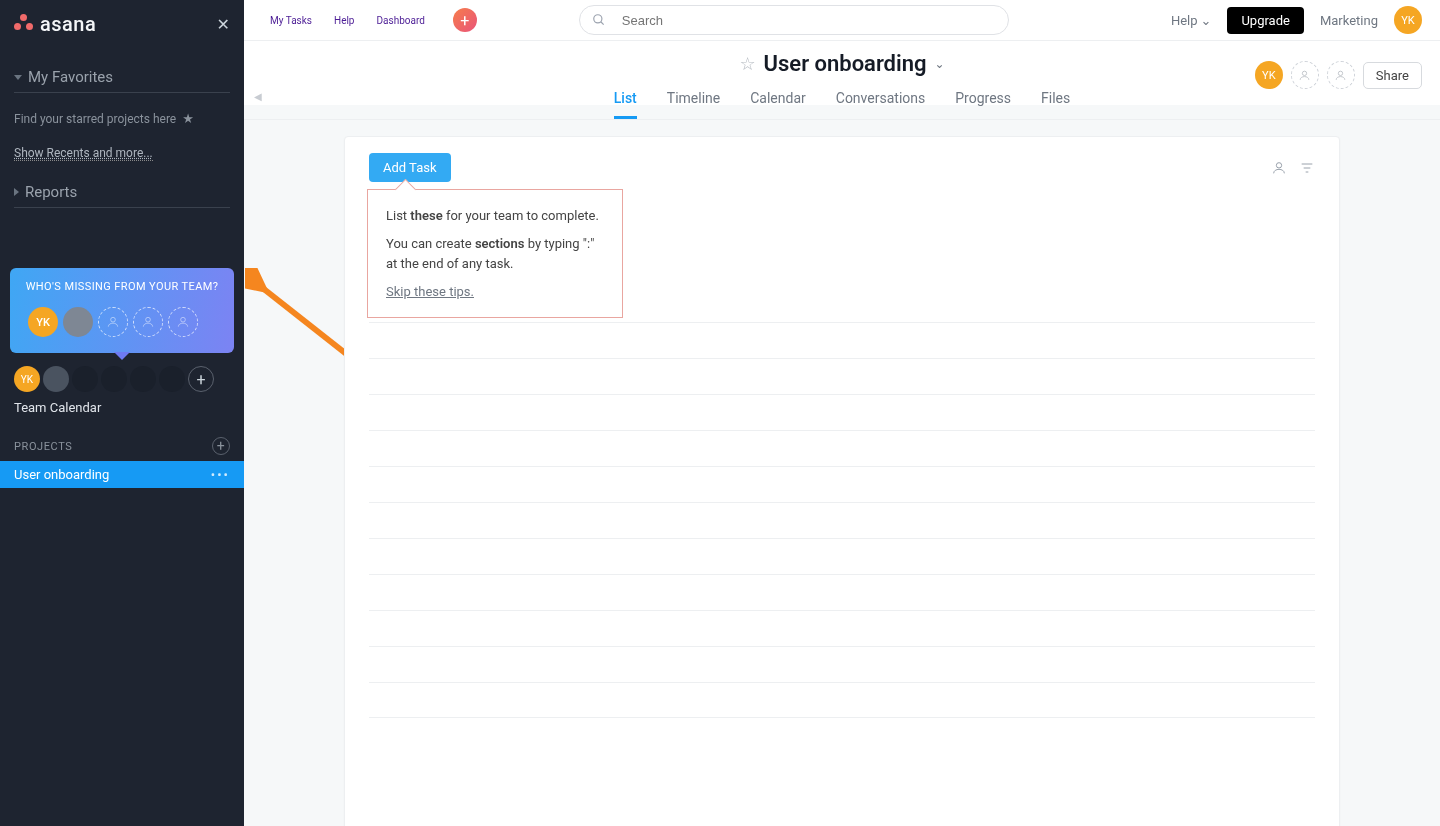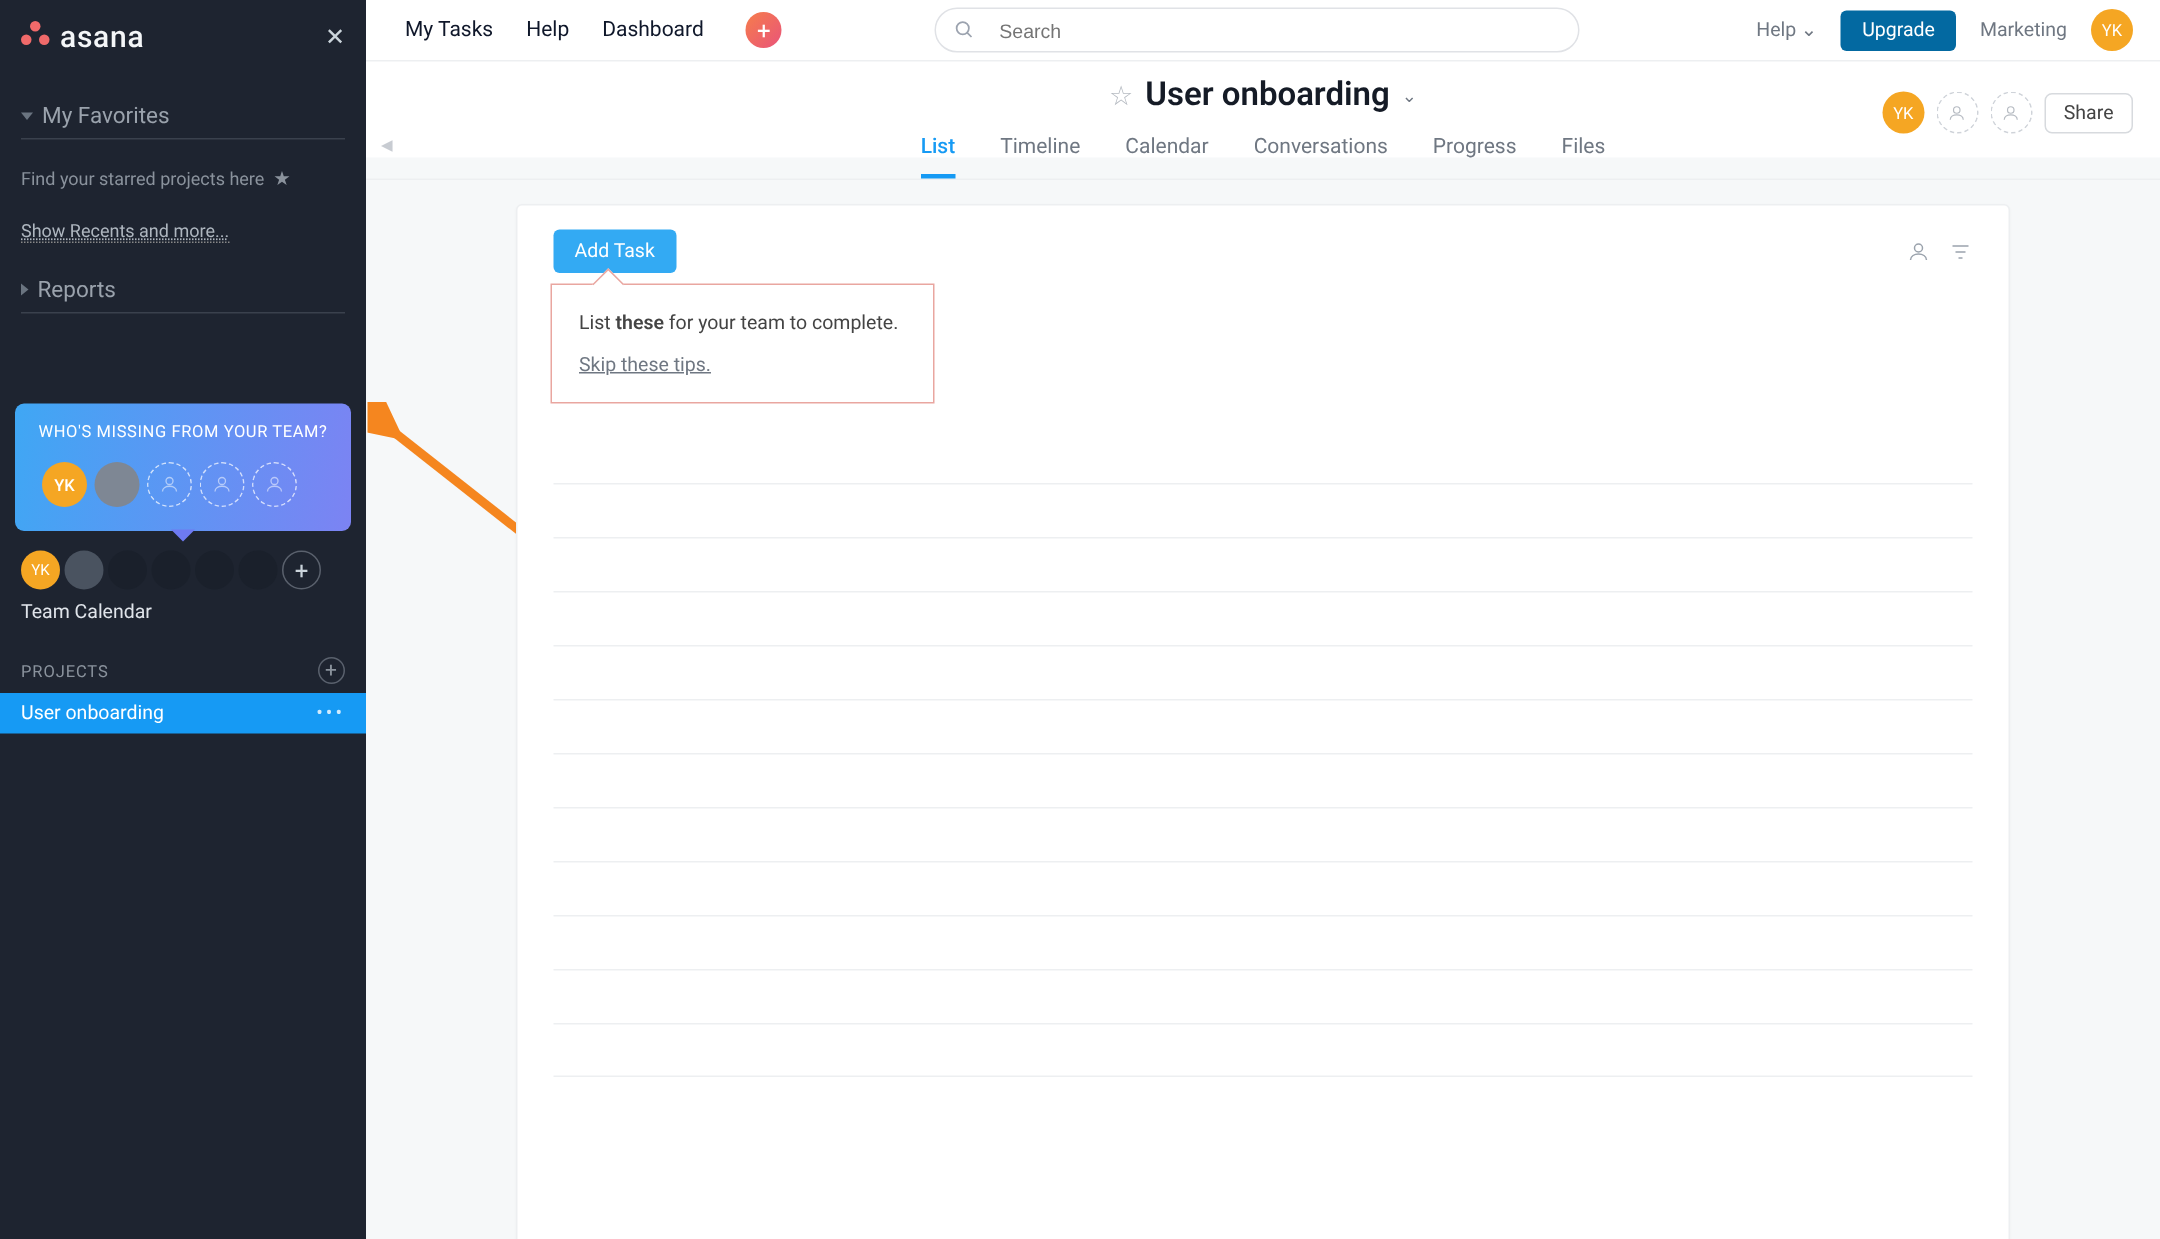--- a/index.html
+++ b/index.html
@@ -52,27 +52,27 @@
 .proj-item { padding: 6px 14px; background:#169af4; color:#fff; font-size:13px; display:flex; justify-content:space-between; align-items:center; cursor:pointer; }
 .proj-dots { letter-spacing:2px; color:rgba(255,255,255,.8); }
 
 
 .arrow { position:absolute; pointer-events:none; }
 
 
 .main { position:absolute; left:244px; top:0; right:0; height:826px; }
 
 .topbar { height:40px; display:flex; align-items:center; gap:22px; padding:0 18px 0 26px; background:#fff; }
-.topbar a { color:#0f172a; font-size:14px; cursor:pointer; }
+.topbar a { color:#4c1d95; font-size:10px; cursor:pointer; }
 .plus-btn { width:24px; height:24px; border-radius:50%; background:linear-gradient(135deg,#f67d4b,#e9547a); color:#fff; display:flex; align-items:center; justify-content:center; font-size:16px; cursor:pointer; margin-left:6px; }
 .searchbox { margin-left:80px; flex:0 0 430px; height:30px; border:1px solid #e0e2e6; border-radius:15px; display:flex; align-items:center; padding:0 12px; color:#9ca3af; gap:16px; }
 .searchbox input { border:none; outline:none; flex:1; font-size:13px; color:#333; background:transparent; }
 .top-right { margin-left:auto; display:flex; align-items:center; gap:16px; }
 .help { color:#6f7782; font-size:13px; display:flex; align-items:center; gap:3px; cursor:pointer; }
-.upgrade-btn { background:#0369a1; color:#fff; border-radius:4px; padding:6px 14px; font-size:13px; cursor:pointer; }
+.upgrade-btn { background:#000000; color:#fff; border-radius:4px; padding:6px 14px; font-size:13px; cursor:pointer; }
 .mkt { color:#6f7782; font-size:13px; }
 .av-top { width:28px; height:28px; border-radius:50%; background:#f5a623; color:#fff; display:flex; align-items:center; justify-content:center; font-size:11px; }
 
 .title-bar { border-top:1px solid #edeff1; border-bottom:1px solid #edeff1; padding:10px 0 0 0; position:relative; }
 .title-row { display:flex; justify-content:center; align-items:center; gap:8px; }
 .title-row .star-o { font-size:18px; color:#b6bbc2; cursor:pointer; }
 .title-row .ptitle { font-size:22px; font-weight:600; color:#151b26; }
 .title-row .caret-d { font-size:12px; color:#6f7782; cursor:pointer; }
 .right-share { position:absolute; right:18px; top:20px; display:flex; align-items:center; gap:8px; }
 .sm-av { width:28px; height:28px; border-radius:50%; display:flex; align-items:center; justify-content:center; font-size:11px; }
@@ -283,20 +283,21 @@
         <svg class="filter-svg" viewBox="0 0 24 24">
             <line x1="4" y1="6" x2="20" y2="6"></line>
             <line x1="7" y1="12" x2="17" y2="12"></line>
             <line x1="10" y1="18" x2="14" y2="18"></line>
           </svg>
       </div>
     </div>
 
     <div class="tip">
       <p><span>List </span><b>these</b><span> for your team to complete.</span></p>
+      <p style="margin-top:8px"><span>You can create </span><b>sections</b><span> by typing ":" at the end of any task.</span></p>
       <span class="skip">Skip these tips.</span>
     </div>
 
     <div class="rows">
       <div class="row"></div>
       <div class="row"></div>
       <div class="row"></div>
       <div class="row"></div>
       <div class="row"></div>
       <div class="row"></div>

